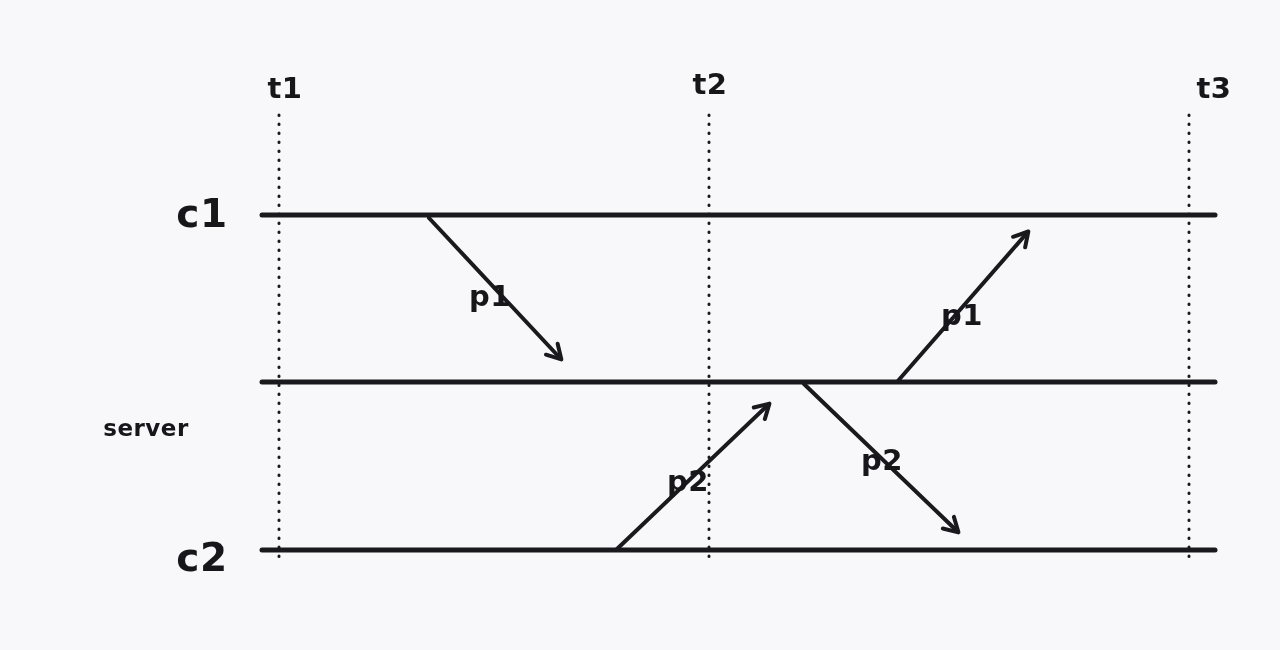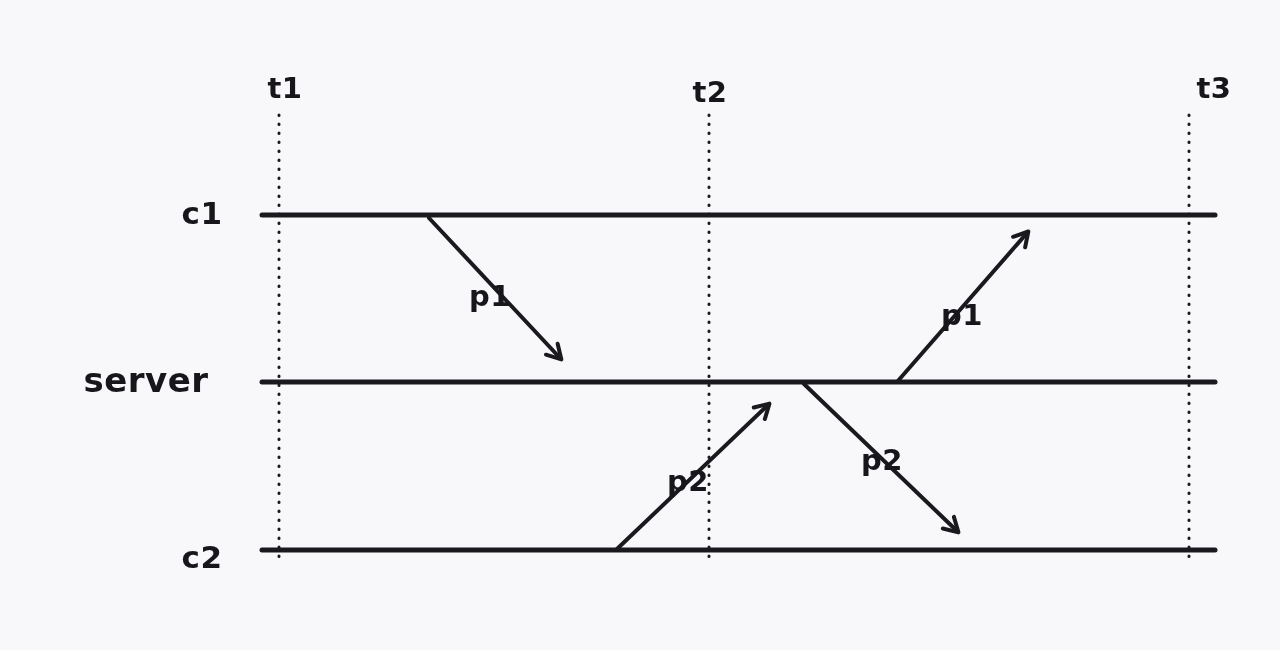--- a/index.html
+++ b/index.html
@@ -18,22 +18,22 @@
   .msg      { stroke: #1a1a1e; stroke-width: 4; stroke-linecap: round; fill: none; }
   .lbl {
     position: absolute;
     transform: translate(-50%, -50%);
     color: #17171b;
     font-weight: 700;
     white-space: nowrap;
     letter-spacing: 0.5px;
   }
   .tmark  { font-size: 29px; }
-  .tline  { font-size: 31px; }
-  .server { font-size: 34px; }
+  .tline  { font-size: 39px; }
+  .server { font-size: 23px; margin-top: 48px; }
   .plabel { font-size: 29px; }
 </style>
 </head>
 <body>
 
 <div class="stage">
 
   <svg id="diagram-svg" width="1280" height="650" viewBox="0 0 1280 650">
     <defs>
       <marker id="arrowhead" markerUnits="userSpaceOnUse" viewBox="0 0 26 26" markerWidth="26" markerHeight="26" refX="18" refY="13" orient="auto">
@@ -46,21 +46,21 @@
       <line x1="262" y1="215" x2="1215" y2="215" class="lifeline"></line>
       <line x1="262" y1="382" x2="1215" y2="382" class="lifeline"></line>
       <line x1="262" y1="550" x2="1215" y2="550" class="lifeline"></line>
       <line x1="429" y1="218" x2="560" y2="358" class="msg" marker-end="url(#arrowhead)"></line>
       <line x1="617" y1="549" x2="768" y2="405" class="msg" marker-end="url(#arrowhead)"></line>
       <line x1="804" y1="384" x2="957" y2="531" class="msg" marker-end="url(#arrowhead)"></line>
       <line x1="897" y1="382" x2="1027" y2="233" class="msg" marker-end="url(#arrowhead)"></line>
     </svg>
 
   <span class="lbl tmark" style="left:285px; top:88px">t1</span>
-  <span class="lbl tmark" style="left:710px; top:92px">t2</span>
+  <span class="lbl tmark" style="left:710px; top:84px">t2</span>
   <span class="lbl tmark" style="left:1214px; top:88px">t3</span>
 
   <span class="lbl tline" style="left:202px; top:213px">c1</span>
   <span class="lbl server" style="left:146px; top:380px">server</span>
   <span class="lbl tline" style="left:202px; top:557px">c2</span>
 
   <span class="lbl plabel" style="left:490px; top:296px">p1</span>
   <span class="lbl plabel" style="left:688px; top:481px">p2</span>
   <span class="lbl plabel" style="left:882px; top:460px">p2</span>
   <span class="lbl plabel" style="left:962px; top:315px">p1</span>

